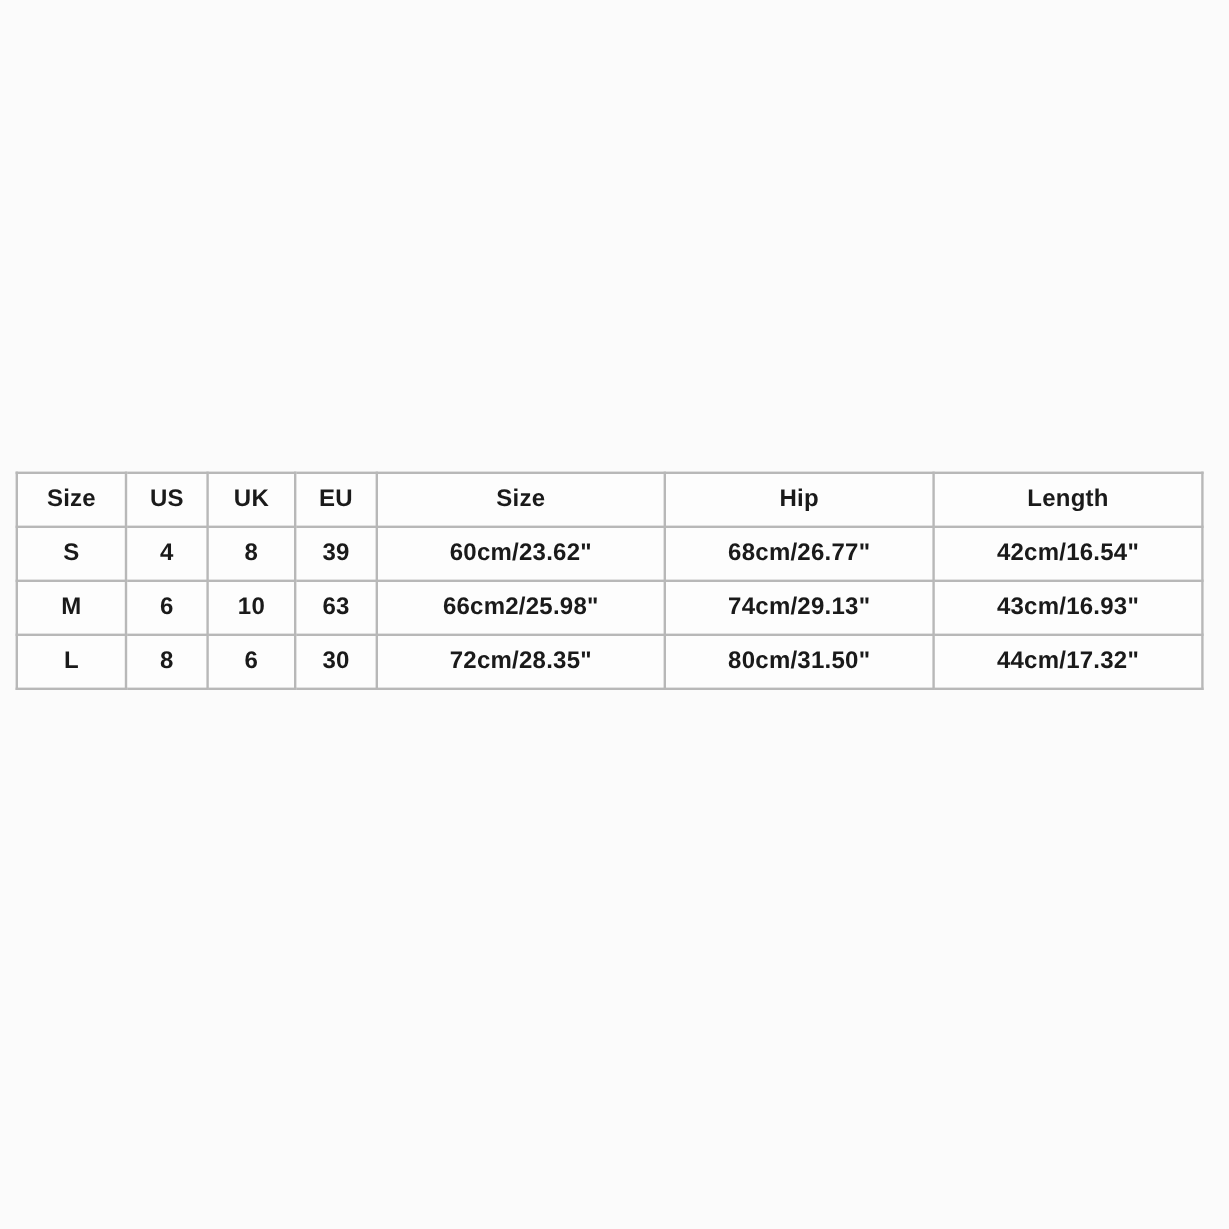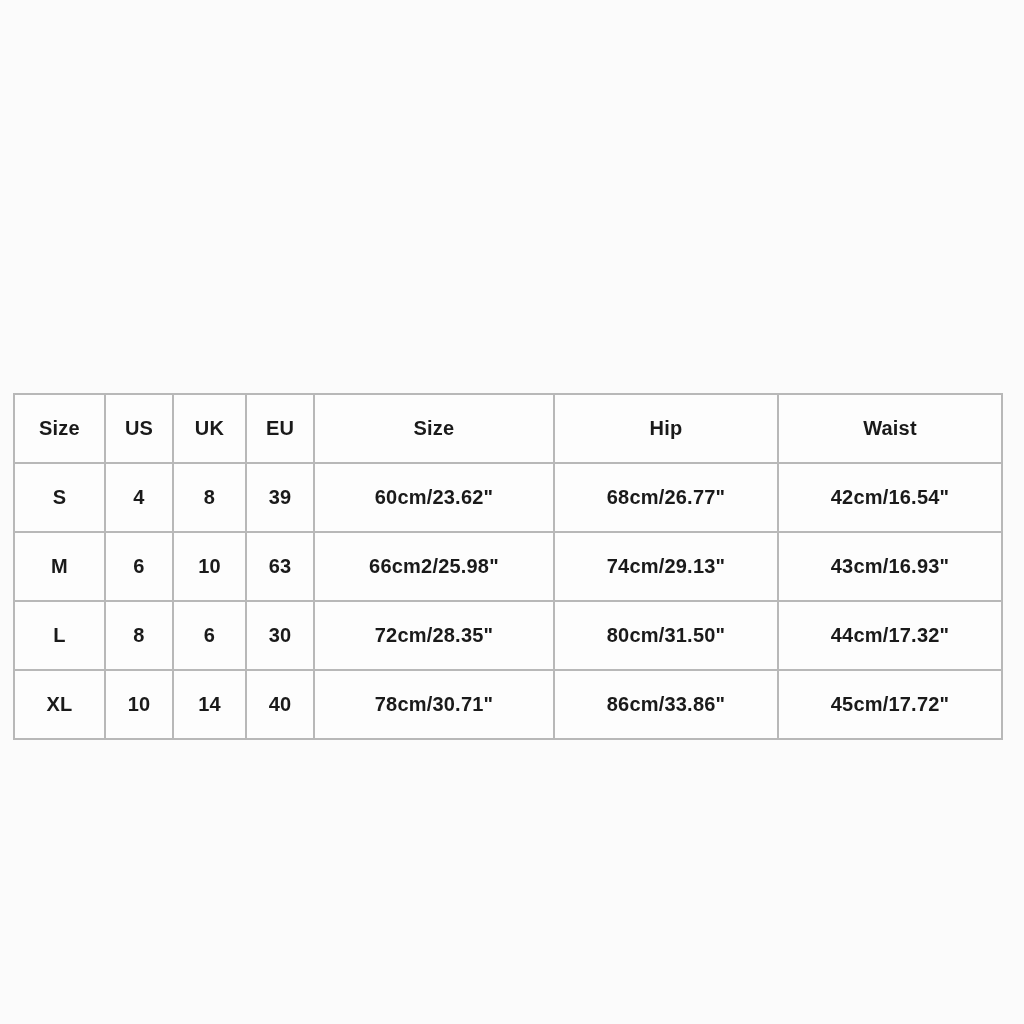--- a/index.html
+++ b/index.html
@@ -31,21 +31,21 @@
   }
   table.size-chart th,
   table.size-chart td {
     border: 2px solid #b8b8b8;
     height: 43px;
     text-align: center;
     vertical-align: middle;
     font-weight: bold;
     font-size: 20px;
     color: #1a1a1a;
-    padding: 12px;
+    padding: 0;
     letter-spacing: 0.2px;
   }
   col.c-size   { width: 91px;  }
   col.c-us     { width: 68px;  }
   col.c-uk     { width: 73px;  }
   col.c-eu     { width: 68px;  }
   col.c-waist  { width: 240px; }
   col.c-hip    { width: 224px; }
   col.c-length { width: 224px; }
 </style>
@@ -65,21 +65,21 @@
           <col class="c-length">
       </colgroup>
       <thead>
         <tr>
           <th>Size</th>
           <th>US</th>
           <th>UK</th>
           <th>EU</th>
           <th>Size</th>
           <th>Hip</th>
-          <th>Waist</th>
+          <th>Length</th>
         </tr>
       </thead>
       <tbody>
         <tr>
           <td>S</td>
           <td>4</td>
           <td>8</td>
           <td>39</td>
           <td>60cm/23.62"</td>
           <td>68cm/26.77"</td>
@@ -96,25 +96,16 @@
         </tr>
         <tr>
           <td>L</td>
           <td>8</td>
           <td>6</td>
           <td>30</td>
           <td>72cm/28.35"</td>
           <td>80cm/31.50"</td>
           <td>44cm/17.32"</td>
         </tr>
-        <tr>
-          <td>XL</td>
-          <td>10</td>
-          <td>14</td>
-          <td>40</td>
-          <td>78cm/30.71"</td>
-          <td>86cm/33.86"</td>
-          <td>45cm/17.72"</td>
-        </tr>
       </tbody>
     </table>
   </div>
 </div>
 
 </body></html>

